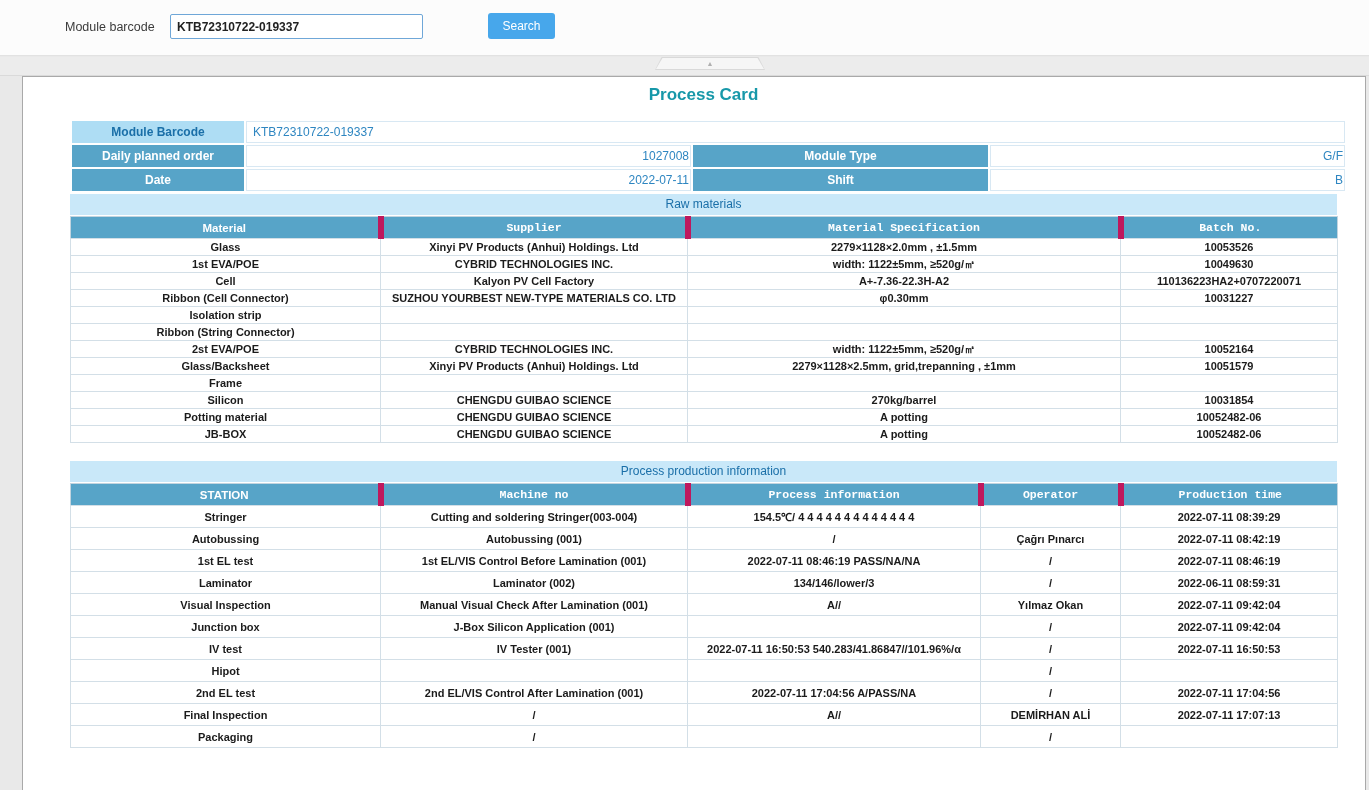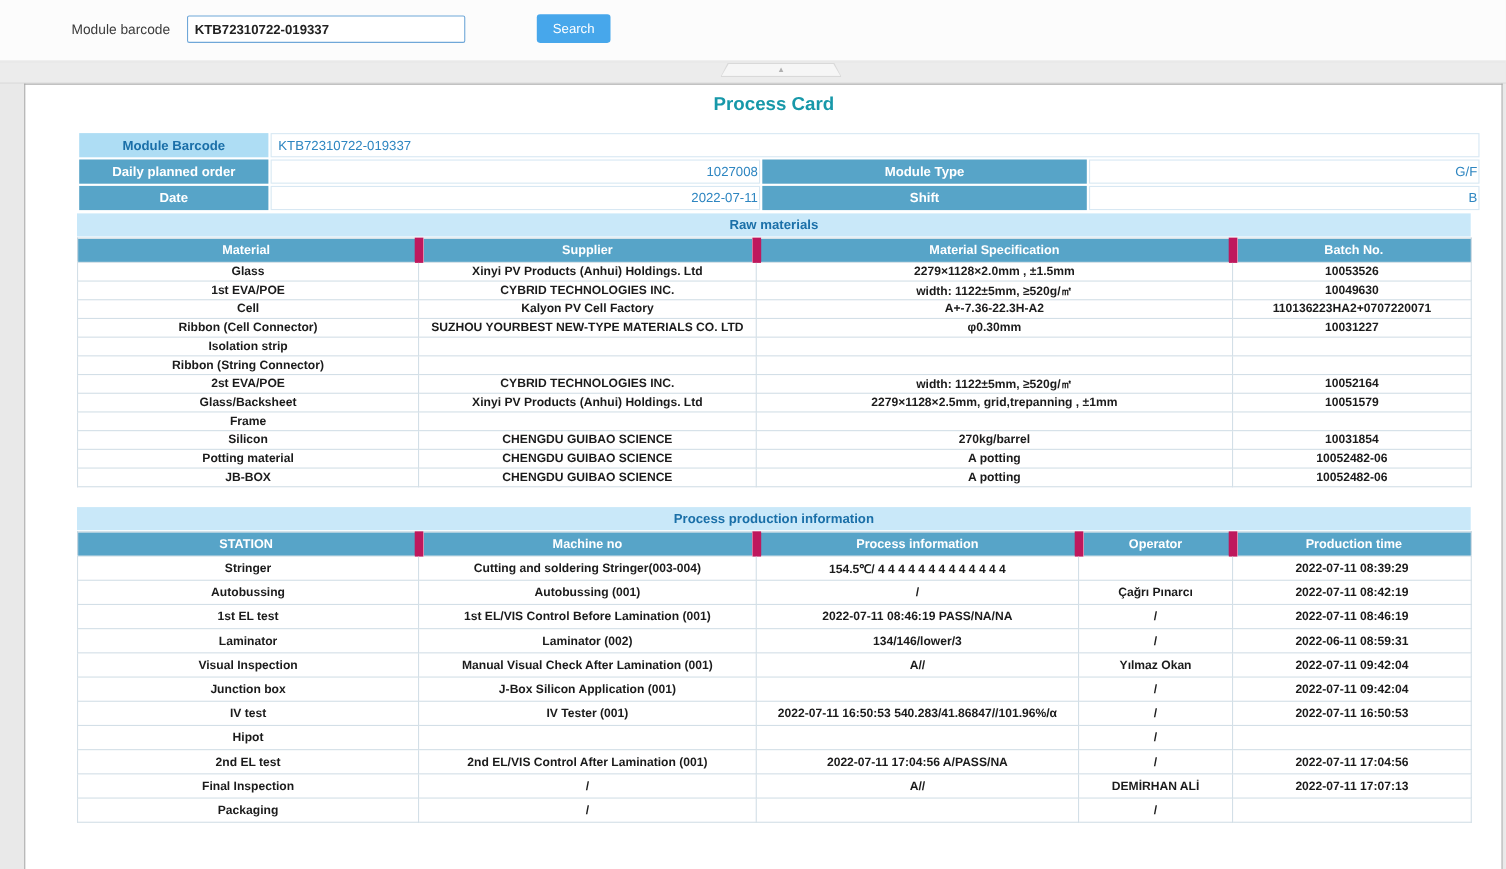--- a/index.html
+++ b/index.html
@@ -73,34 +73,34 @@
   }
   td.val {
     background:#fff; border:1px solid #d8e8f3;
     color:var(--link-blue,#2E86C1); font-size:12px; text-align:right;
   }
   td.val.left { text-align:left; padding-left:6px; }
   
   .band {
     width:1267px; height:21px; line-height:21px; text-align:center;
     background:var(--band-blue,#C9E8F9); color:#1A6FA8;
-    font-size:12px; font-weight:bold; margin-bottom:1px;
+    font-size:12px; font-weight:normal; margin-bottom:1px;
   }
   .band2 { margin-top:18px; }
   
   table.data {
     border-collapse:collapse; table-layout:fixed; width:1267px;
     border:1px solid #c2d4df;
   }
   table.data th {
     background:var(--header-blue,#57A4C8); color:#fff;
     font-size:11.5px; font-weight:bold; height:22px;
     overflow:hidden; white-space:nowrap;
   }
-  table.data th + th { border-left:8px solid #be185d; }
+  table.data th + th { border-left:6px solid #be185d;font-family:Liberation Mono, monospace; }
   table.data td {
     border:1px solid #d3dfe7; background:#fff;
     color:#1b1b1b; font-size:11px; font-weight:bold; text-align:center;
     overflow:hidden; white-space:nowrap; padding:0 3px;
   }
   table.raw td  { height:17px; }
   table.proc td { height:22px; }
 </style>
 </head>
 <body>

